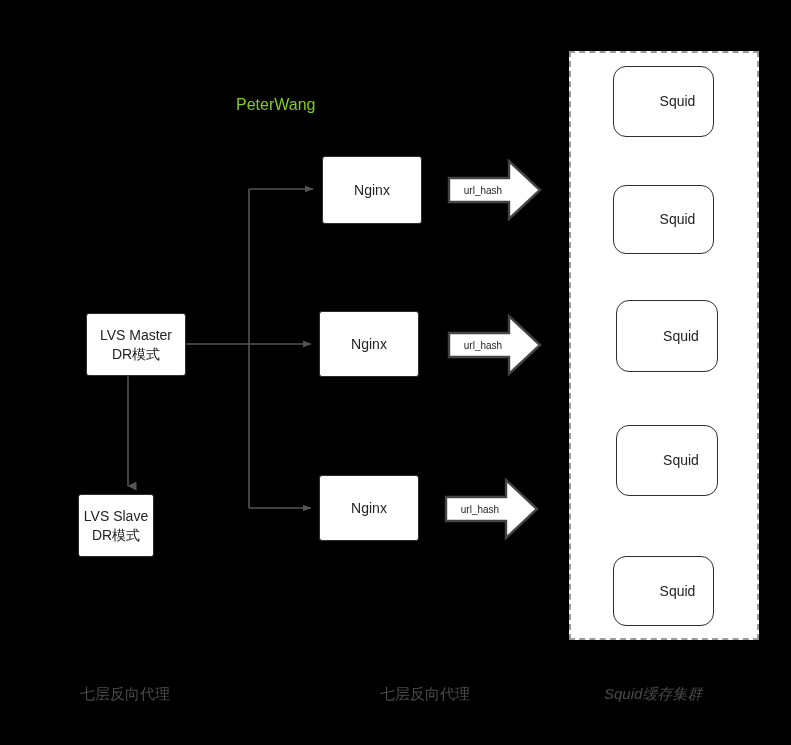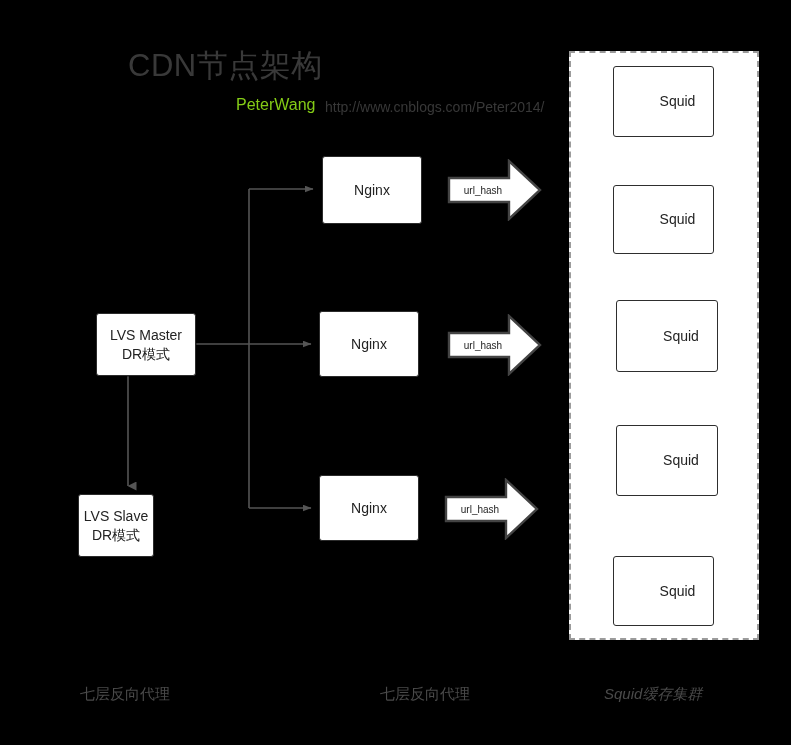--- a/index.html
+++ b/index.html
@@ -60,21 +60,21 @@
     text-align: center;
     color: #232323;
     font-size: 14px;
     line-height: 19px;
     box-shadow: 1px 1px 0 rgba(0,0,0,0.35);
   }
   .node .lbl { white-space: pre-line; display: block; }
 
   .node.squid {
     border-color: #2e2e2e;
-    border-radius: 3px;
+    border-radius: 13px;
     box-shadow: none;
     padding-left: 28px;
   }
 
   
   .cluster-panel {
     position: absolute;
     left: 569px;
     top: 51px;
     width: 190px;
@@ -122,23 +122,21 @@
     line-height: 22px;
     color: #4a4a4a;
     white-space: nowrap;
   }
 </style>
 </head>
 <body>
 
 <div id="stage">
 
-  <div class="title">CDN节点架构</div>
   <div class="author">PeterWang</div>
-  <div class="url">http://www.cnblogs.com/Peter2014/</div>
 
   <div class="cluster-panel"></div>
 
   <svg class="connectors" viewBox="0 0 791 745" xmlns="http://www.w3.org/2000/svg">
     <defs>
       <marker id="arrowhead" markerWidth="9" markerHeight="7" refX="8.5" refY="3.5" orient="auto" markerUnits="userSpaceOnUse">
         <polygon points="0 0, 9 3.5, 0 7" fill="#555555"></polygon>
       </marker>
       <marker id="arrowheaddown" markerWidth="9" markerHeight="9" refX="4.5" refY="8.5" orient="auto" markerUnits="userSpaceOnUse">
         <polygon points="0 0, 9 0, 4.5 9" fill="#555555"></polygon>
@@ -163,21 +161,21 @@
 
     <g>
       <path d="M249,508 L311,508" stroke="#555555" stroke-width="1.6" fill="none" marker-end="url(#arrowhead)"></path>
     </g>
 
     <g>
       <path d="M128,376 L128,486" stroke="#555555" stroke-width="1.6" fill="none" marker-end="url(#arrowheaddown)"></path>
     </g>
   </svg>
 
-  <div class="node" style="left:96px; top:313px; width:100px; height:63px;">
+  <div class="node" style="left:86px; top:313px; width:100px; height:63px;">
     <span class="lbl">LVS Master
 DR模式</span>
   </div>
   <div class="node" style="left:78px; top:494px; width:76px; height:63px;">
     <span class="lbl">LVS Slave
 DR模式</span>
   </div>
 
   <div class="node" style="left:322px; top:156px; width:100px; height:68px;">
     <span class="lbl">Nginx</span>

